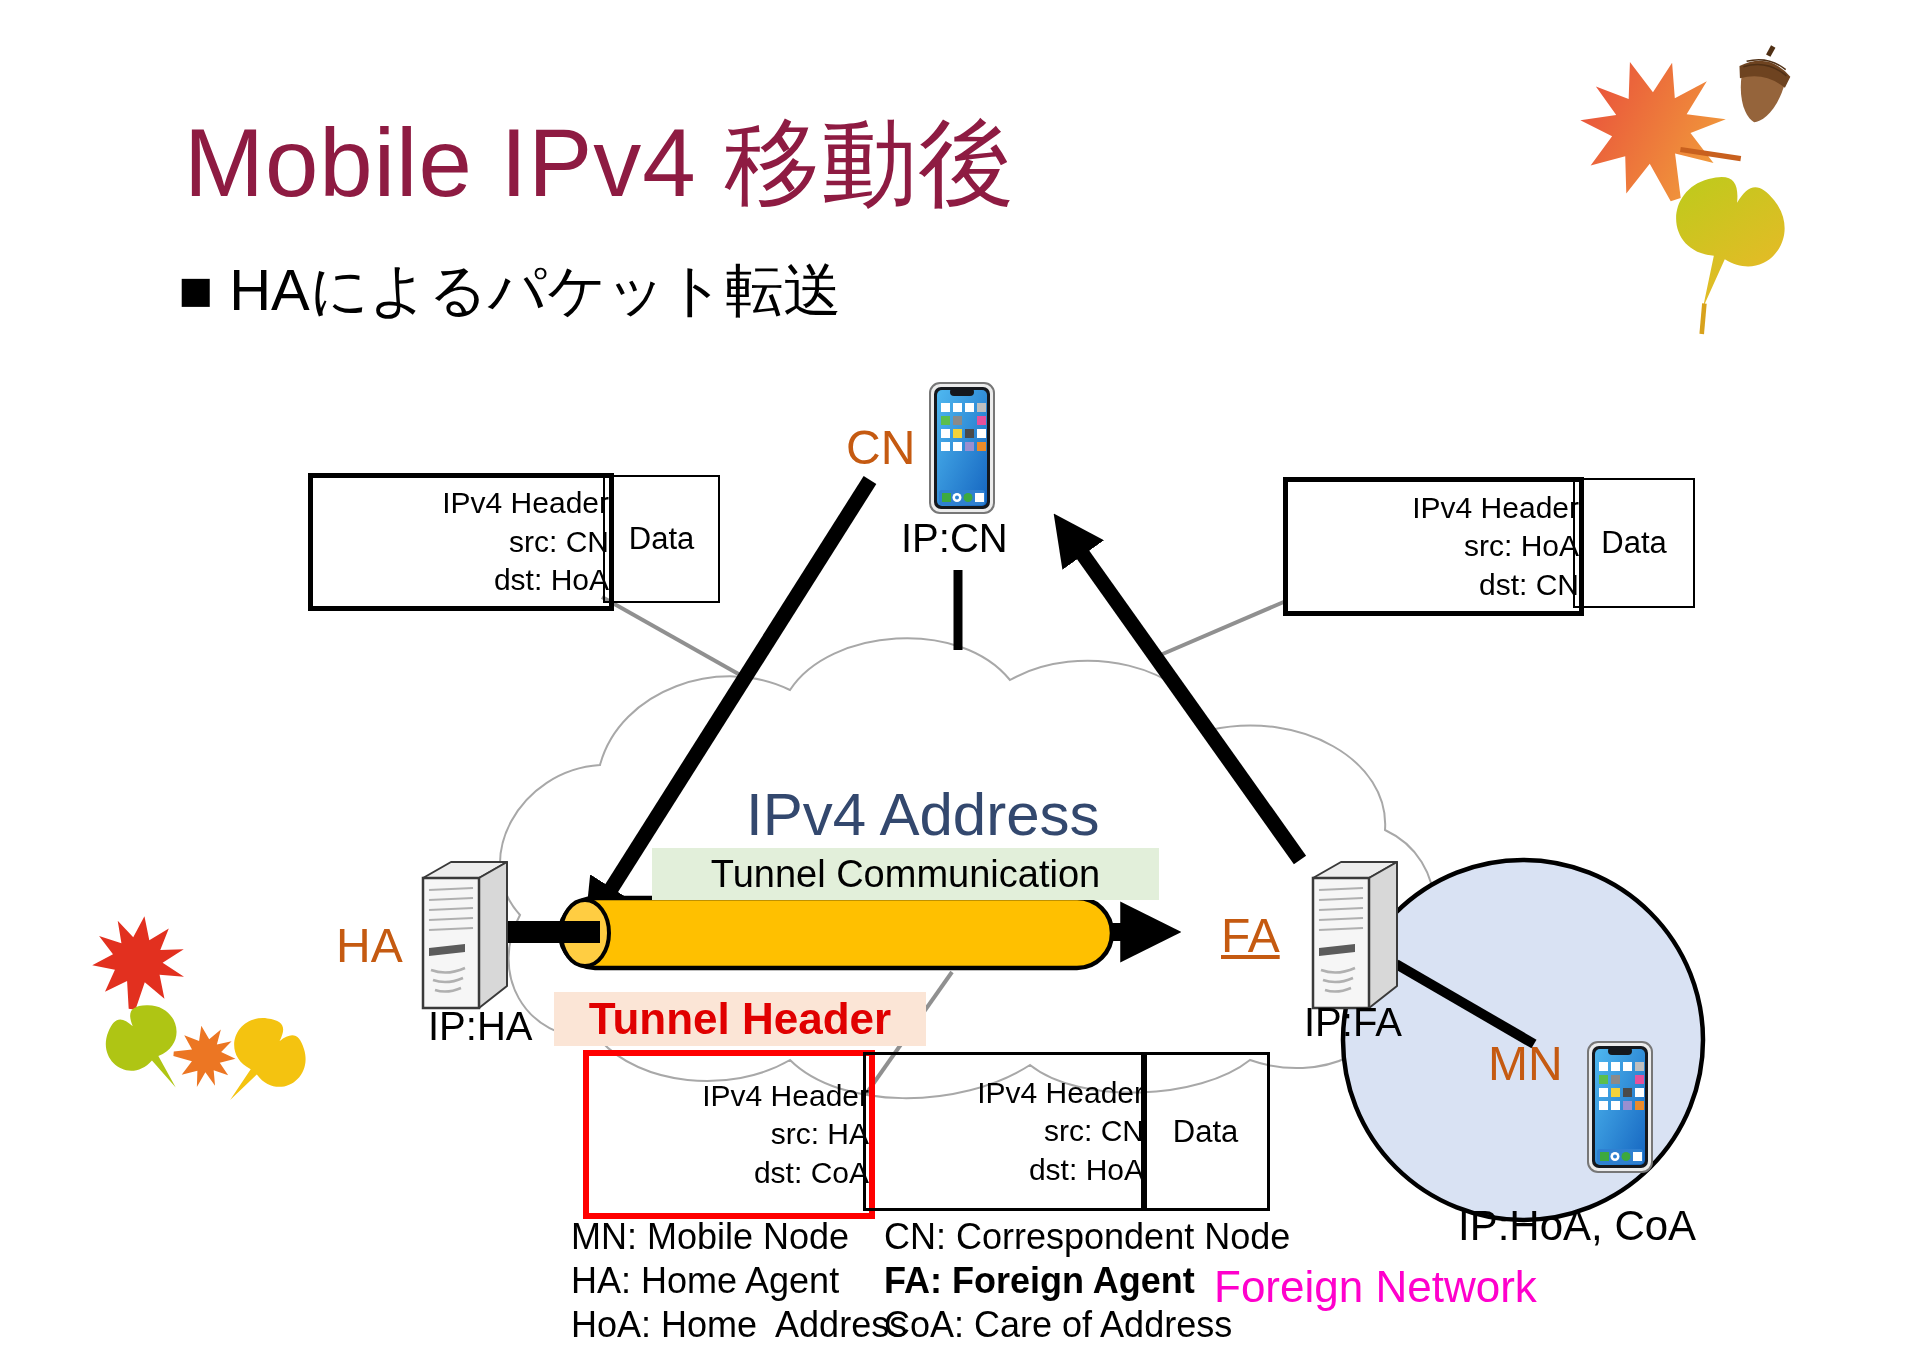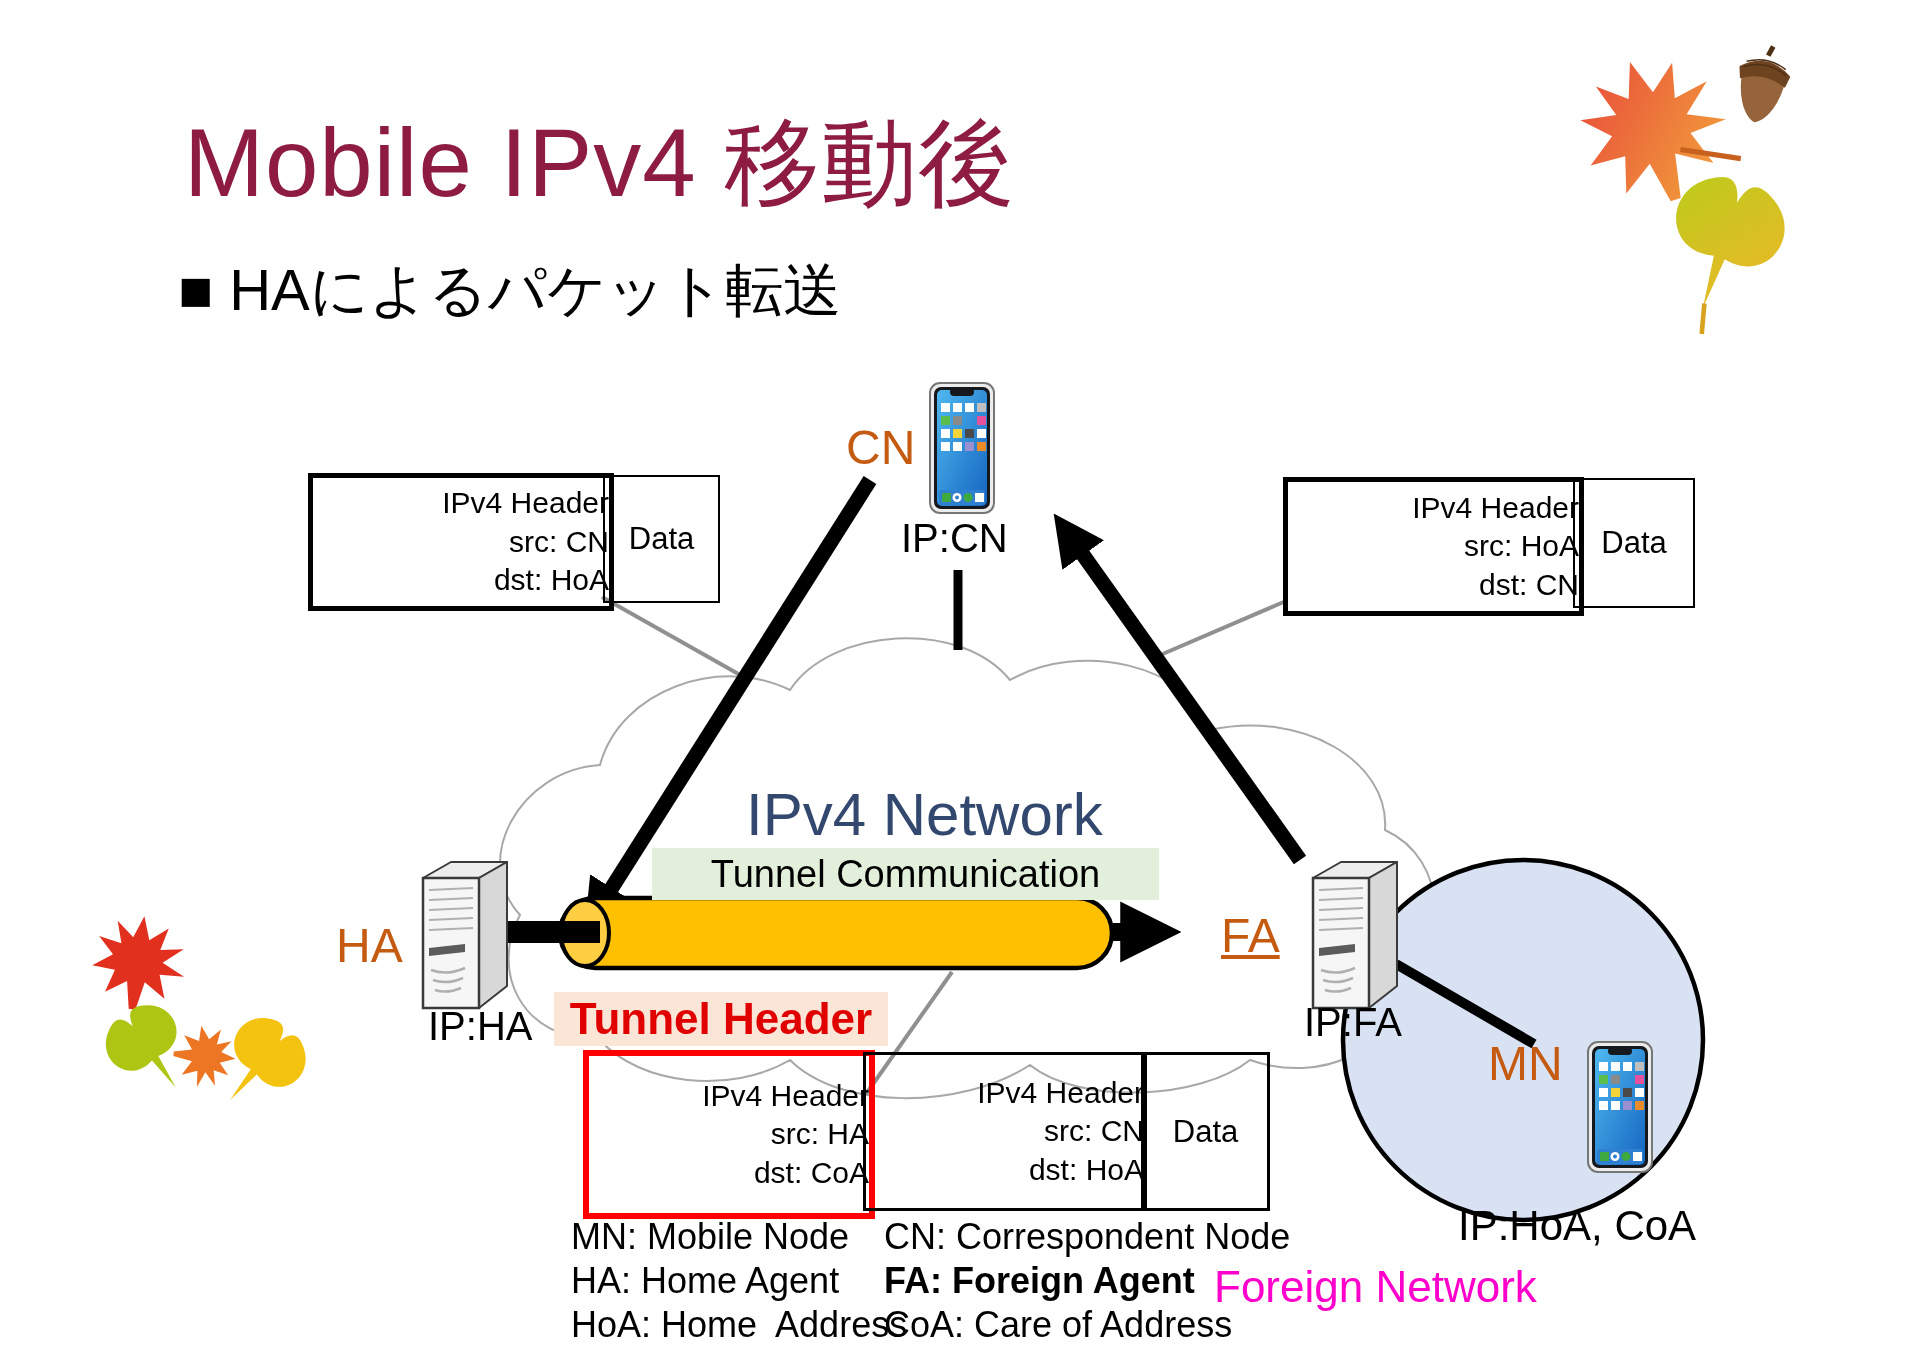--- a/index.html
+++ b/index.html
@@ -13,21 +13,21 @@
   .data-box{position:absolute;z-index:3;display:flex;align-items:center;justify-content:center;
        font-size:31px;background:transparent;}
   .node-label{font-size:48px;color:#C55A11;}
   .ip-label{font-size:40px;color:#000;}
   .legend-item{white-space:pre;font-size:36px;}
   #title{left:178px;top:100px;font-size:96px;color:#8E1B42;letter-spacing:1px;}
   #subtitle{left:172px;top:252px;font-size:58px;color:#000;}
   #ipv4-network-label{left:740px;top:780px;font-size:60px;color:#33486E;}
   #tunnel-comm-label{left:652px;top:848px;width:507px;height:52px;background:#E2EFDA;
       display:flex;align-items:center;justify-content:center;font-size:38px;z-index:3;}
-  #tunnel-header-label{left:554px;top:992px;width:334px;height:54px;background:#FBE5D6;
+  #tunnel-header-label{left:554px;top:992px;width:372px;height:54px;background:#FBE5D6;
       display:flex;align-items:center;justify-content:center;font-size:44px;font-weight:bold;
       color:#E00000;z-index:3;}
   #foreign-network-label{left:1208px;top:1262px;font-size:44px;color:#FF00CC;z-index:3;}
 </style>
 </head>
 <body>
 
 <svg id="svg-layer" width="1920" height="1358" viewBox="0 0 1920 1358">
   <defs>
     <linearGradient id="screenGrad" x1="0" y1="0" x2="1" y2="1">
@@ -191,21 +191,21 @@
 </div>
 <div class="data-box" style="left:603px;top:475px;width:113px;height:124px;border:2px solid #000;">Data</div>
 
 <div class="pkt" style="left:1283px;top:477px;width:291px;height:129px;border:5px solid #000;">
   <span>IPv4 Header</span>
   <span>src: HoA</span>
   <span>dst: CN</span>
 </div>
 <div class="data-box" style="left:1573px;top:478px;width:118px;height:126px;border:2px solid #000;">Data</div>
 
-<div class="txt" id="ipv4-network-label">IPv4 Network</div>
+<div class="txt" id="ipv4-network-label">IPv4 Address</div>
 <div class="abs" id="tunnel-comm-label">Tunnel Communication</div>
 <div class="abs" id="tunnel-header-label">Tunnel Header</div>
 
 <div class="txt node-label" style="left:330px;top:918px;">HA</div>
 <div class="txt ip-label" style="left:422px;top:1004px;">IP:HA</div>
 <div class="txt node-label" style="left:1215px;top:908px;text-decoration:underline;">FA</div>
 <div class="txt ip-label" style="left:1298px;top:1000px;">IP:FA</div>
 
 <div class="pkt" style="left:583px;top:1050px;width:280px;height:157px;border:6px solid #FF0000;">
   <span>IPv4 Header</span>

